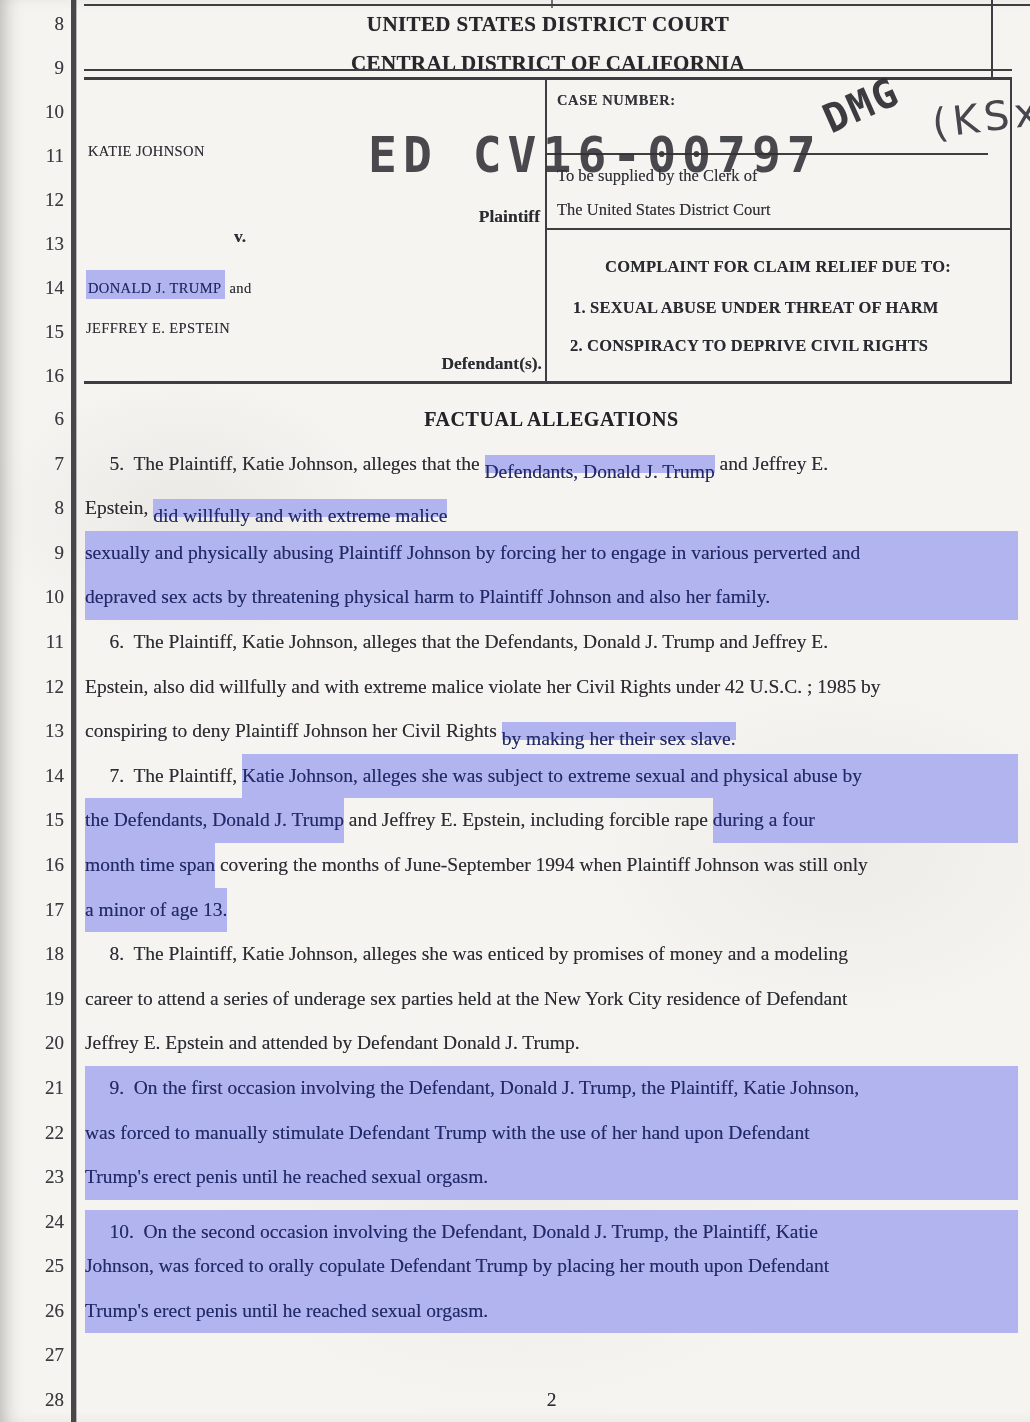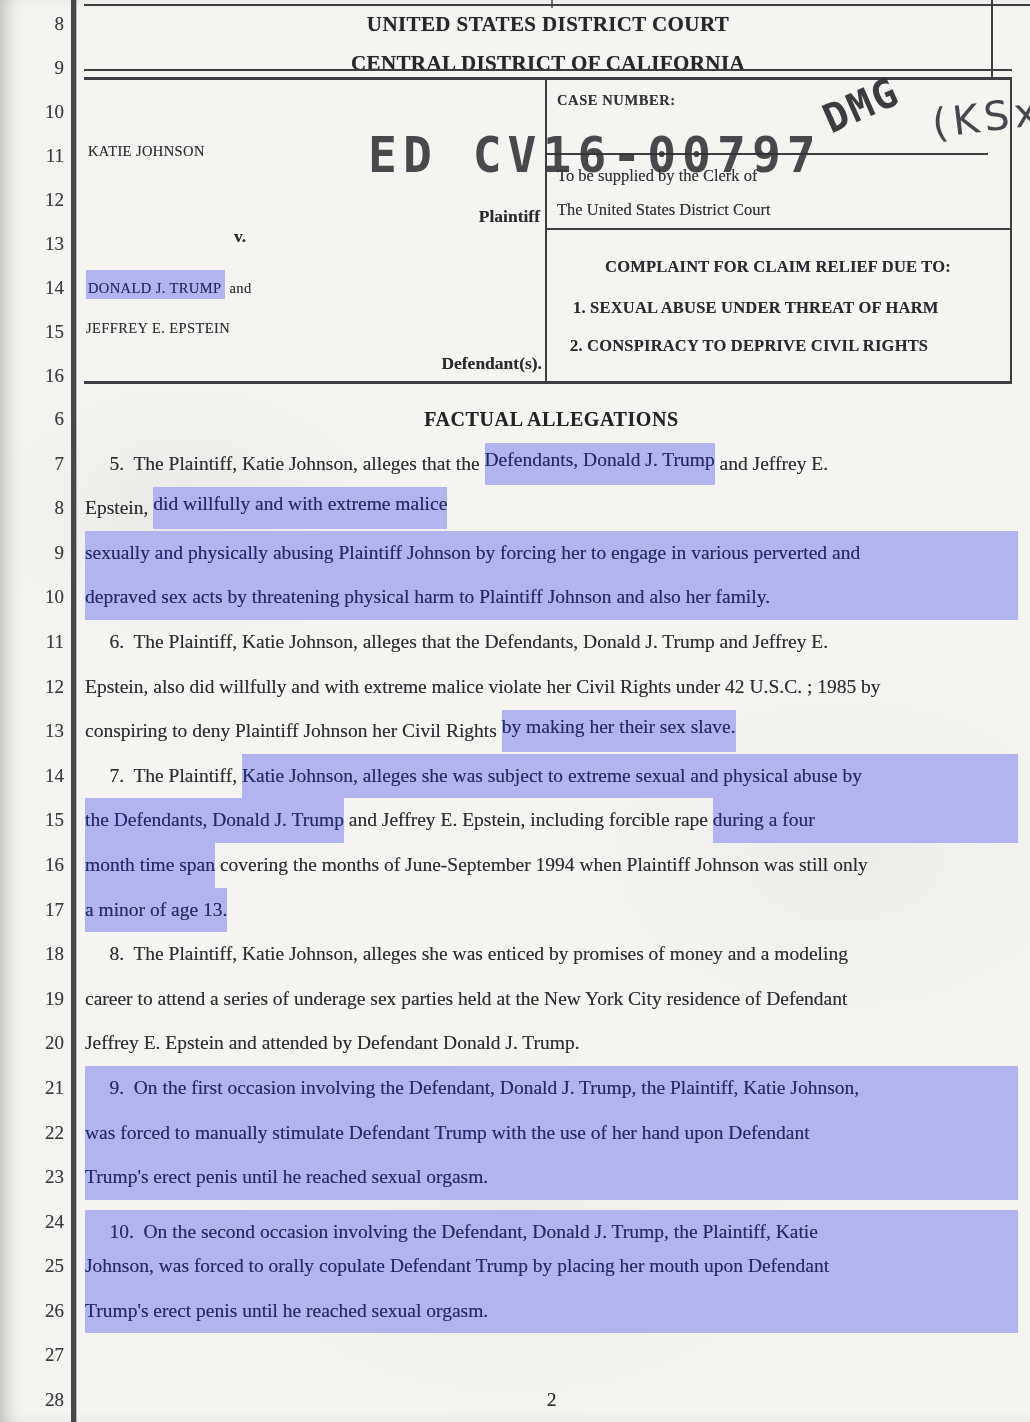--- a/index.html
+++ b/index.html
@@ -42,21 +42,21 @@
   #body-rows{position:absolute;left:0;top:397px;right:0;z-index:1;--rowH:44.6px;}
   .brow{position:relative;height:var(--rowH);}
   .bnum{position:absolute;left:0;top:0;width:64px;text-align:right;font-size:19px;
     line-height:var(--rowH);color:#3a3b40;text-shadow:0 0 .6px rgba(58,59,64,.5);}
   .bline{position:absolute;left:85px;right:12px;top:0;bottom:0;display:flex;
     white-space:pre;line-height:var(--rowH);font-size:19.5px;
     text-shadow:0 0 .6px rgba(44,45,55,.5);}
   .brow.center .bline{justify-content:center;}
   .seg{flex:0 0 auto;}
   .seg.hl{background:#b1b4ee;color:#20296b;}
-  .seg.hl:not(.tall){align-self:center;height:42px;line-height:34px;}
+  .seg.hl:not(.tall){align-self:center;height:18px;line-height:34px;}
   .seg.fill{flex:1 1 auto;}
   .seg.gapTop{margin-top:10px;}
   .seg.heading{font-weight:bold;font-size:20px;letter-spacing:.6px;color:#232328;}
 </style>
 </head>
 <body>
 
 <div class="page">
 
   <div class="vrule-main"></div>

